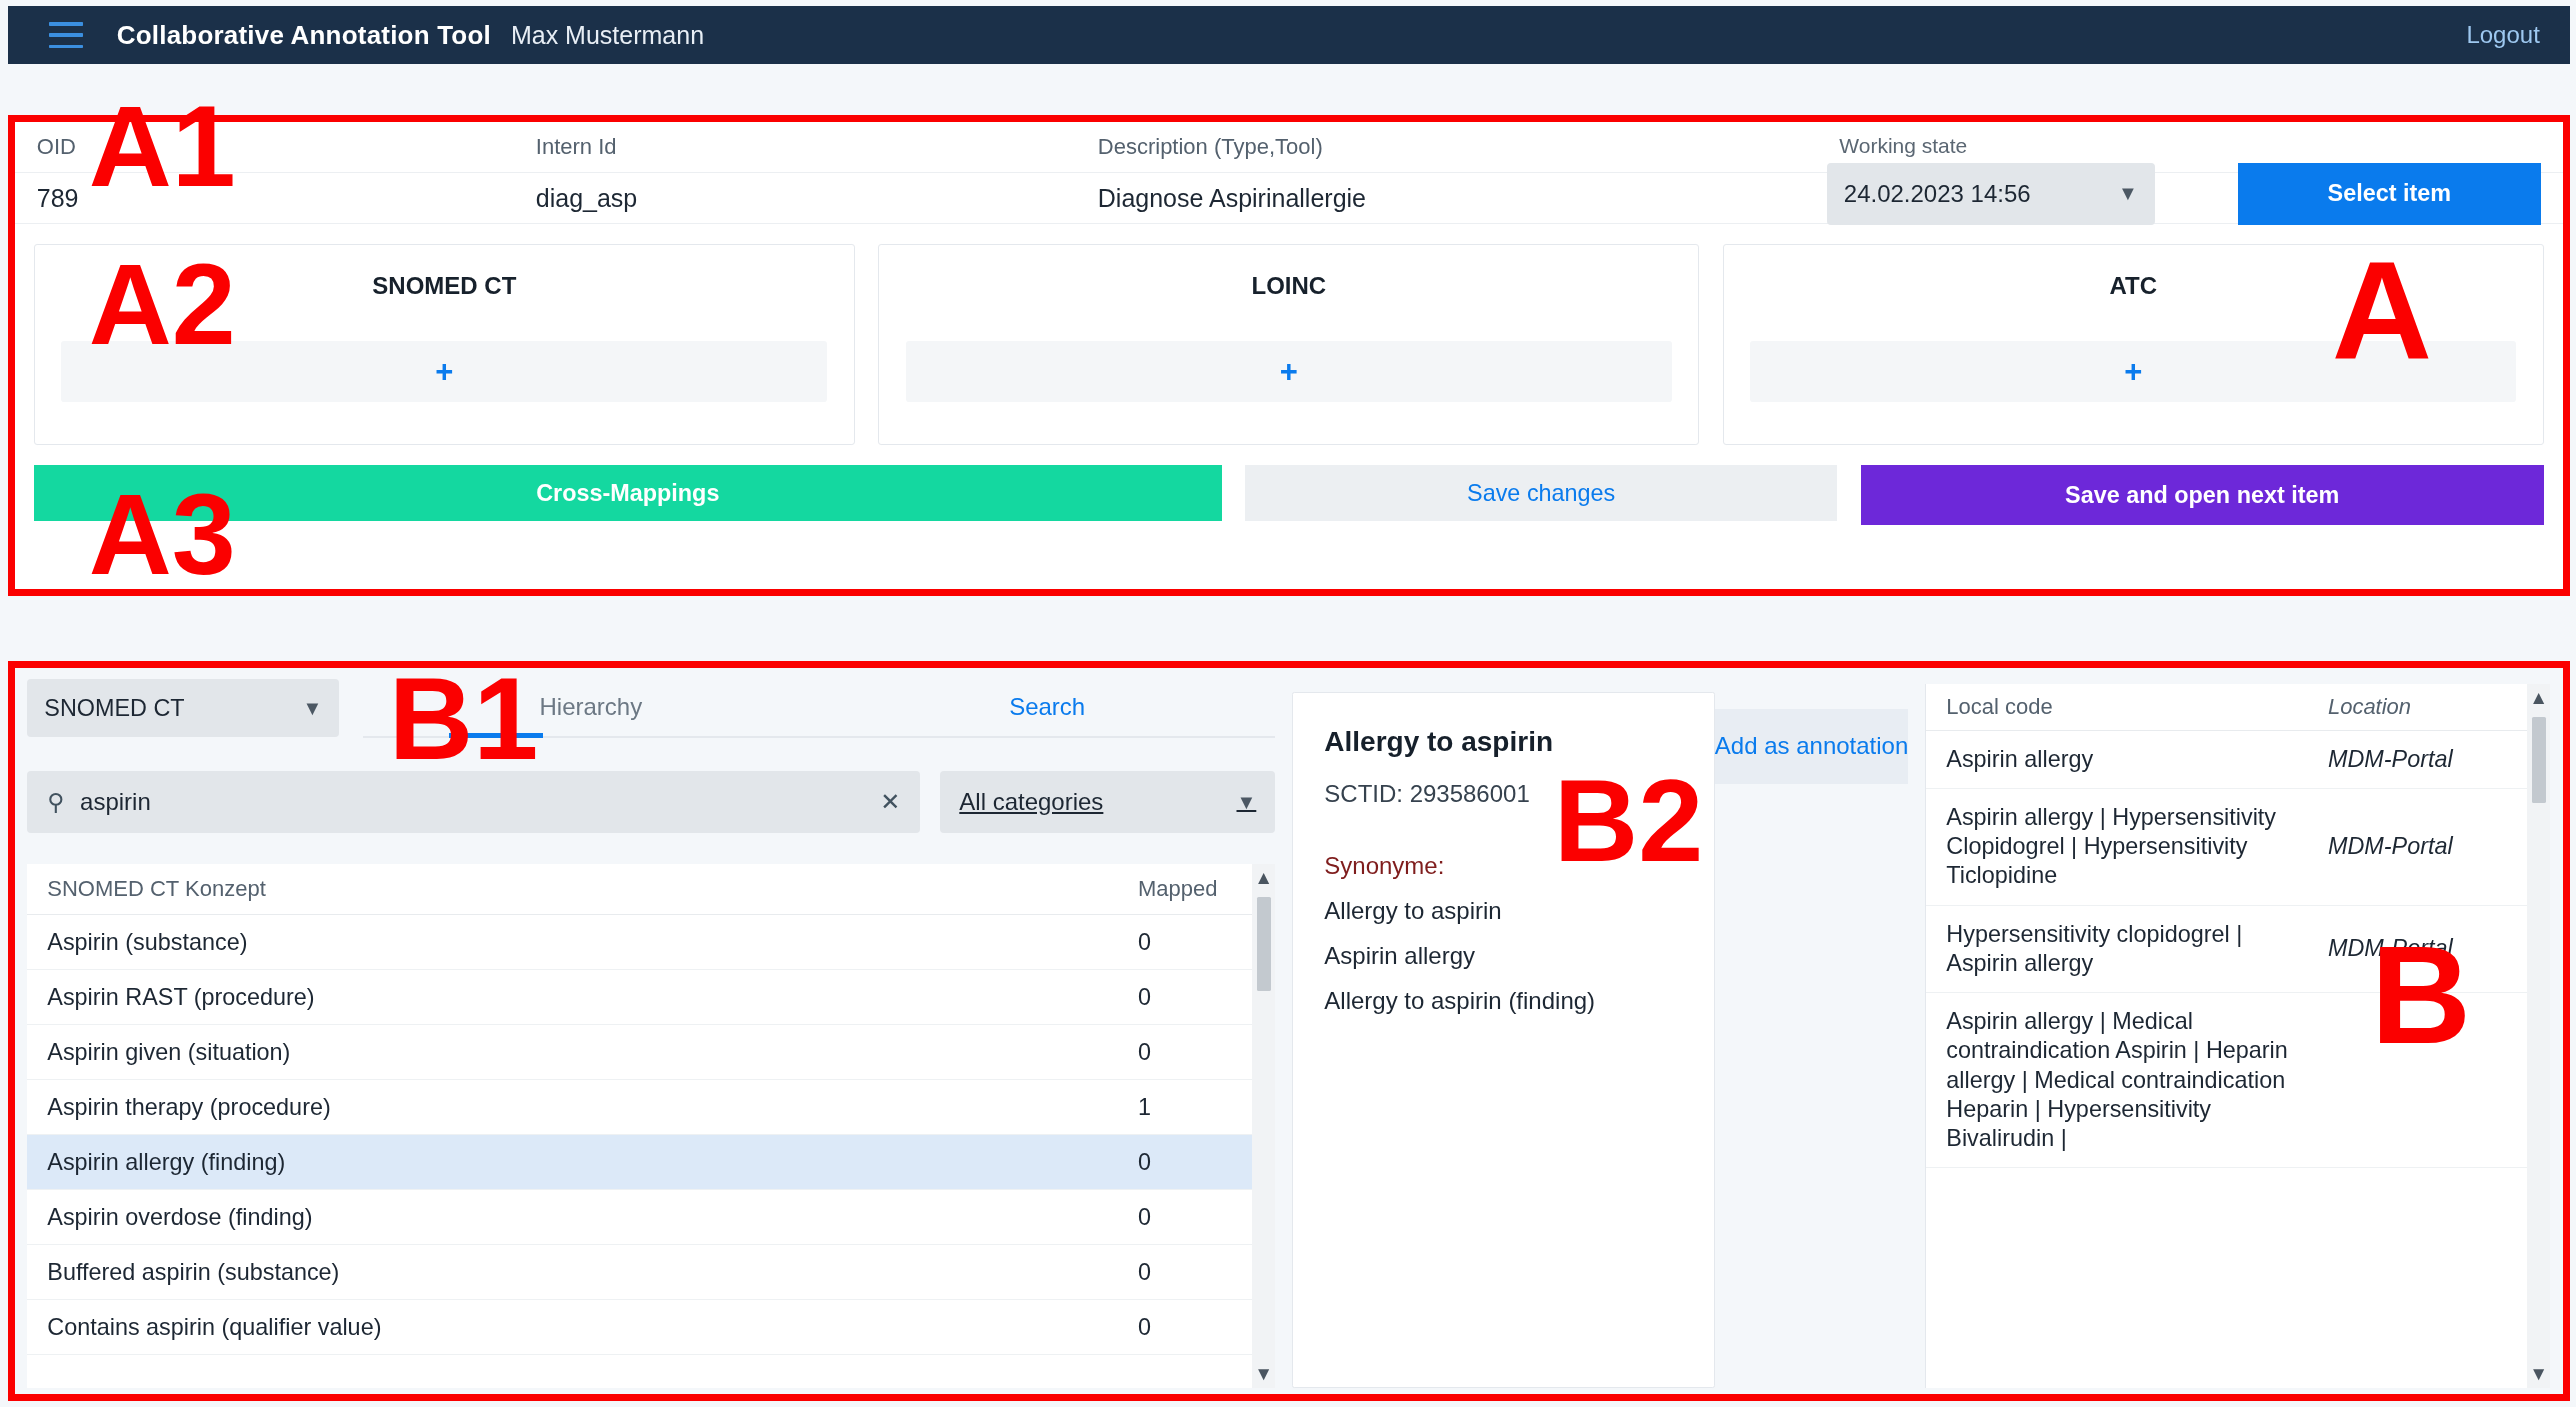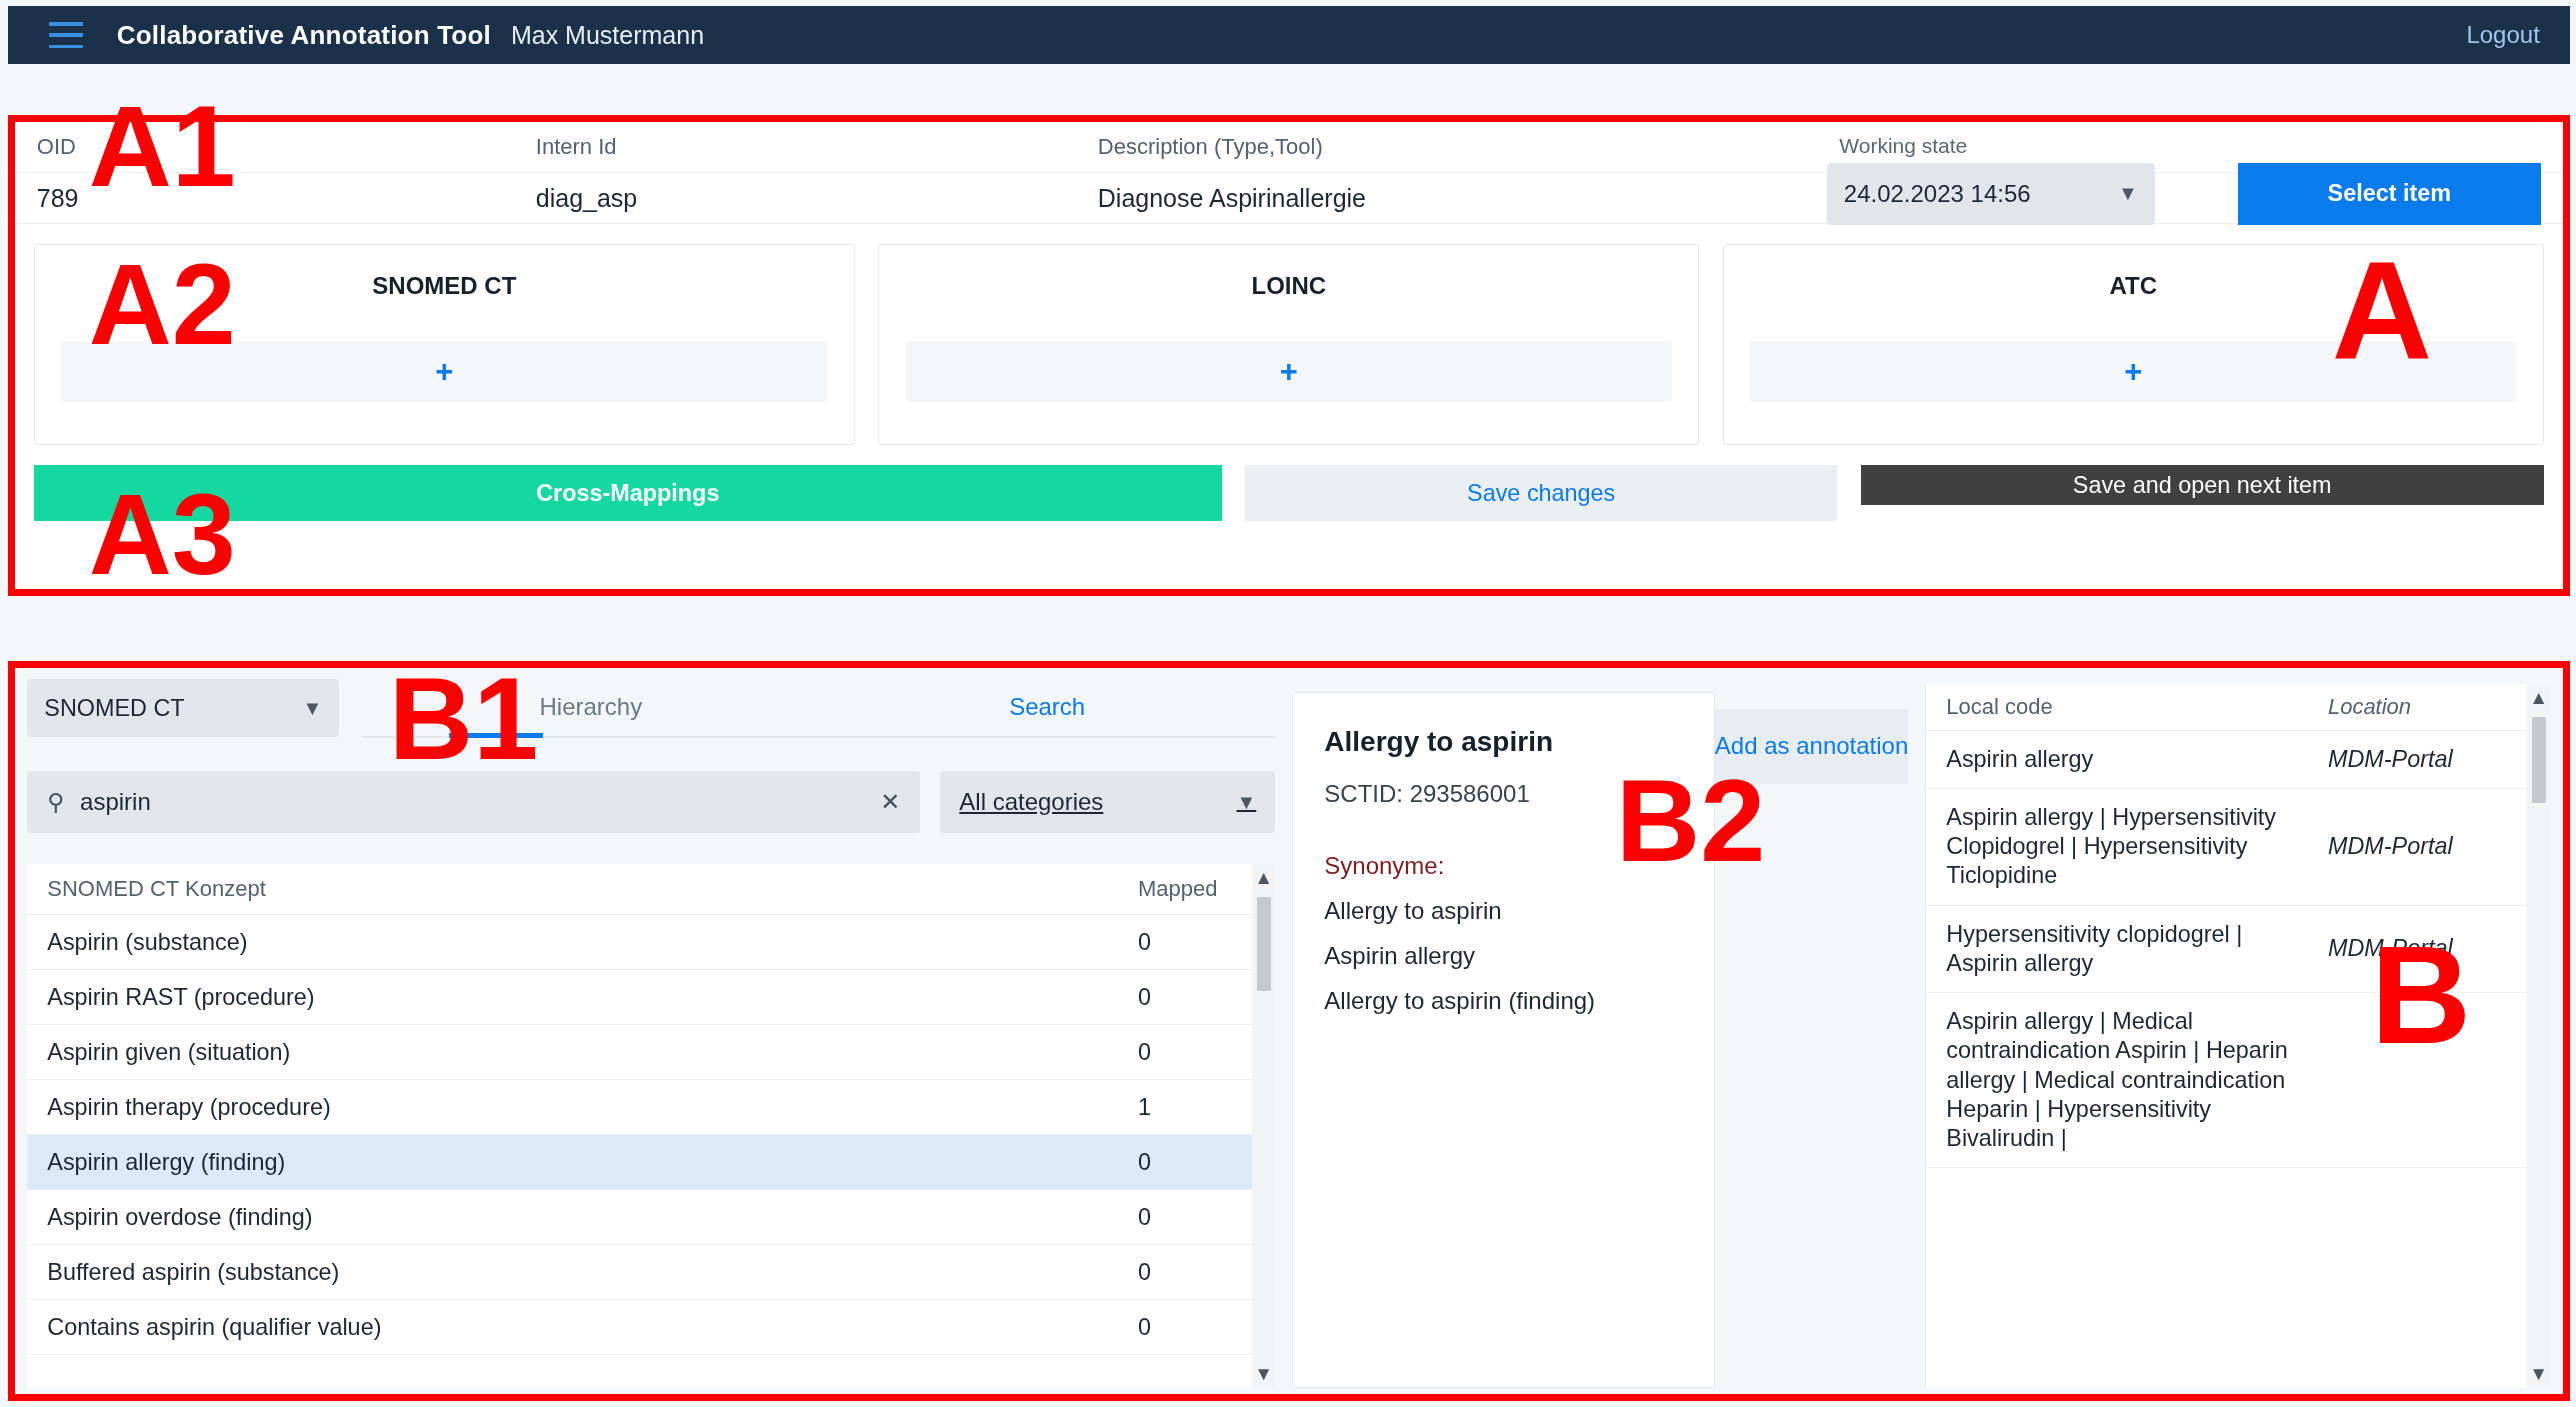--- a/index.html
+++ b/index.html
@@ -72,21 +72,21 @@
   .action-bar { display: flex; gap: 23.4px; padding: 20px 19px 0 19px; }
   .btn-cross {
     flex: 1.565; height: 56px; background: #14d8a0; color: #fff; font-size: 23.4px;
     font-weight: bold; display: flex; align-items: center; justify-content: center; cursor: pointer;
   }
   .btn-savechg {
     flex: 0.78; height: 56px; background: #eceff2; color: #0a7bed; font-size: 23.4px;
     display: flex; align-items: center; justify-content: center; cursor: pointer;
   }
   .btn-savenext {
-    flex: 0.9; height: 40px; background: #404040; color: #fff; font-size: 23.4px; font-weight: normal;
+    flex: 0.9; height: 60px; background: #6d28d9; color: #fff; font-size: 23.4px; font-weight: bold;
     display: flex; align-items: center; justify-content: center; cursor: pointer;
   }
 
   
   .sectionB {
     position: absolute; left: 7.8px; top: 661px; width: 2562px; height: 740px;
     background: #f4f7fa; border: 7px solid #fb0000;
   }
   .b-inner { display: flex; width: 100%; height: 100%; padding: 11px 12.5px 6.2px 12.5px; gap: 17px; }
 
@@ -370,19 +370,19 @@
           </div>
         </div>
         <div class="vscroll">
           <span class="arw">▲</span>
           <div class="thumb" style="height:86px; margin-bottom:auto; margin-top:4.7px;"></div>
           <span class="arw">▼</span>
         </div>
       </div>
 
       <div class="ann" style="left:374px;  top:-7.8px; font-size:117px;">B1</div>
-      <div class="ann" style="left:1601px; top:94px; font-size:117px;text-align:right;">B2</div>
+      <div class="ann" style="left:1539px; top:94px; font-size:117px;text-align:right;">B2</div>
       <div class="ann" style="left:2356px; top:257px; font-size:139px;">B</div>
     </div>
   </div>
 
 </div>
 
 
 </body></html>

